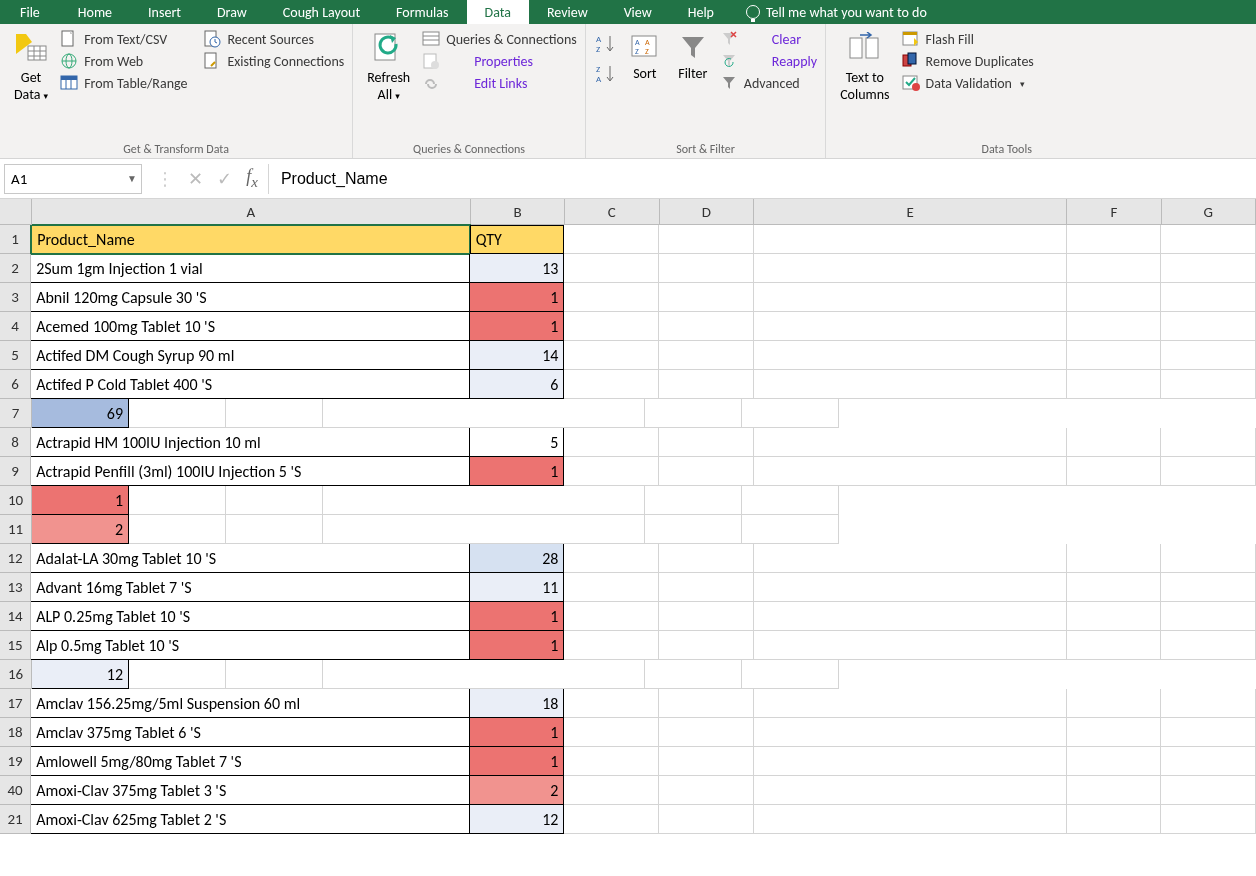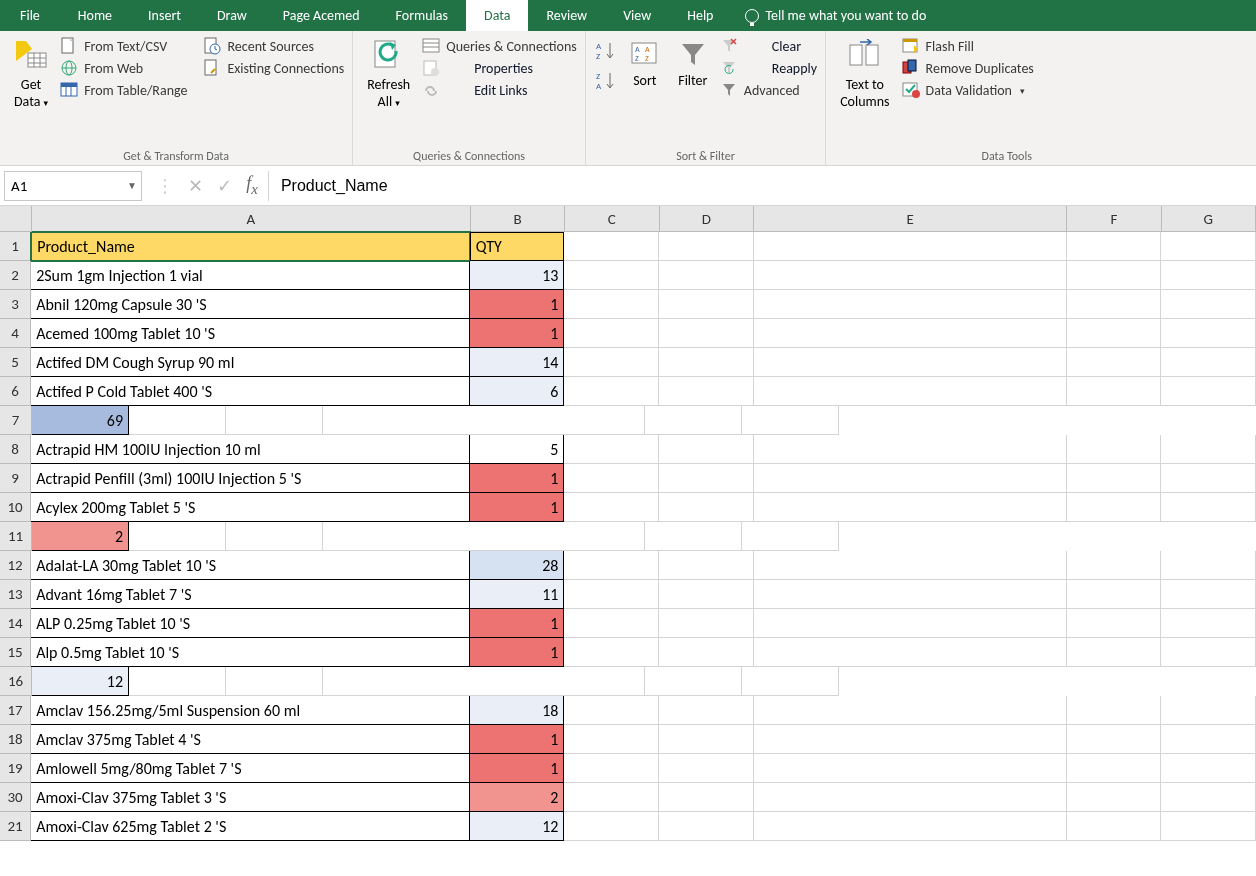--- a/index.html
+++ b/index.html
@@ -1,37 +1,37 @@
 <!DOCTYPE html>
 <html><head>
 <meta charset="utf-8">
 <style>
   * { box-sizing: border-box; margin: 0; padding: 0; }
   body { font-family: "Segoe UI", Calibri, Arial, sans-serif; font-size: 14px; background: #fff; overflow: hidden; }
   
   
-  .ribbon-tabs { background: #217346; display: flex; align-items: stretch; height: 31px; color: #fff; }
+  .ribbon-tabs { background: #217346; display: flex; align-items: stretch; height: 24px; color: #fff; }
   .ribbon-tab { padding: 0 18px; display: flex; align-items: center; cursor: pointer; font-size: 14px; }
   .ribbon-tab.file { padding: 0 20px; }
   .ribbon-tab.active { background: #fff; color: #217346; }
   .tell-me { display: flex; align-items: center; gap: 6px; padding: 0 14px; }
   .bulb { width:14px; height:14px; border:1.5px solid #fff; border-radius:50%; position:relative; }
   .bulb::after{content:"";position:absolute;bottom:-4px;left:4px;width:4px;height:3px;background:#fff;}
 
   
   .ribbon-body { background: #f3f2f1; border-bottom: 1px solid #d5d5d5; height: 135px; display: flex; }
   .group { border-right: 1px solid #d9d9d9; padding: 4px 8px 0 8px; display:flex; flex-direction:column; justify-content:space-between; }
   .group-label { text-align:center; font-size:12px; color:#666; padding:4px 0 2px; }
   .group-content { display:flex; gap:6px; flex:1; align-items:flex-start; }
 
   .big-btn { display:flex; flex-direction:column; align-items:center; justify-content:center; padding:4px 6px 2px; text-align:center; line-height:1.2; gap:4px; cursor:pointer;}
   .big-btn .ico { width:34px; height:34px; }
   .small-list { display:flex; flex-direction:column; gap:4px; padding-top:2px;}
   .small-item { display:flex; align-items:center; gap:6px; cursor:pointer; white-space:nowrap; font-size:14px; color:#3a3a3a;}
-  .small-item.disabled { color:#0f172a;gap:34px; }
+  .small-item.disabled { color:#6d28d9;gap:34px; }
   .mini-ico { width:18px; height:18px; flex-shrink:0; }
 
   .drop-arrow { font-size:9px; }
 
   
   .formula-row { display:flex; align-items:center; height:40px; border-bottom:1px solid #d5d5d5; background:#fff;}
   .name-box { width:138px; height:30px; border:1px solid #c8c8c8; margin:0 4px; display:flex; align-items:center; padding:0 6px; font-size:15px; position:relative;}
   .name-box .dd { position:absolute; right:4px; color:#666; font-size:10px;}
   .fx-btns { display:flex; align-items:center; gap:14px; padding:0 10px; color:#888;}
   .fx-btns span { cursor:pointer; font-size:18px;}
@@ -67,21 +67,21 @@
   svg { display:block; }
 </style>
 </head>
 <body>
 
 <div class="ribbon-tabs">
   <div class="ribbon-tab file">File</div>
   <div class="ribbon-tab">Home</div>
   <div class="ribbon-tab">Insert</div>
   <div class="ribbon-tab">Draw</div>
-  <div class="ribbon-tab">Page Acemed</div>
+  <div class="ribbon-tab">Cough Layout</div>
   <div class="ribbon-tab">Formulas</div>
   <div class="ribbon-tab active">Data</div>
   <div class="ribbon-tab">Review</div>
   <div class="ribbon-tab">View</div>
   <div class="ribbon-tab">Help</div>
   <div class="tell-me">
     <span class="bulb"></span>
     <span>Tell me what you want to do</span>
   </div>
 </div>
@@ -395,21 +395,20 @@
         <div class="cell cA data-a">Actrapid Penfill (3ml) 100IU Injection 5 'S</div>
         <div class="cell cB data-b qty-red">1</div>
         <div class="cell cC"></div>
         <div class="cell cD"></div>
         <div class="cell cE"></div>
         <div class="cell cF"></div>
         <div class="cell cG"></div>
       </div>
       <div class="row">
         <div class="row-h">10</div>
-        <div class="cell cA data-a">Acylex 200mg Tablet 5 'S</div>
         <div class="cell cB data-b qty-red">1</div>
         <div class="cell cC"></div>
         <div class="cell cD"></div>
         <div class="cell cE"></div>
         <div class="cell cF"></div>
         <div class="cell cG"></div>
       </div>
       <div class="row">
         <div class="row-h">11</div>
         <div class="cell cB data-b qty-lred">2</div>
@@ -473,40 +472,40 @@
         <div class="cell cA data-a">Amclav 156.25mg/5ml Suspension 60 ml</div>
         <div class="cell cB data-b qty-lblue">18</div>
         <div class="cell cC"></div>
         <div class="cell cD"></div>
         <div class="cell cE"></div>
         <div class="cell cF"></div>
         <div class="cell cG"></div>
       </div>
       <div class="row">
         <div class="row-h">18</div>
-        <div class="cell cA data-a">Amclav 375mg Tablet 4 'S</div>
+        <div class="cell cA data-a">Amclav 375mg Tablet 6 'S</div>
         <div class="cell cB data-b qty-red">1</div>
         <div class="cell cC"></div>
         <div class="cell cD"></div>
         <div class="cell cE"></div>
         <div class="cell cF"></div>
         <div class="cell cG"></div>
       </div>
       <div class="row">
         <div class="row-h">19</div>
         <div class="cell cA data-a">Amlowell 5mg/80mg Tablet 7 'S</div>
         <div class="cell cB data-b qty-red">1</div>
         <div class="cell cC"></div>
         <div class="cell cD"></div>
         <div class="cell cE"></div>
         <div class="cell cF"></div>
         <div class="cell cG"></div>
       </div>
       <div class="row">
-        <div class="row-h">30</div>
+        <div class="row-h">40</div>
         <div class="cell cA data-a">Amoxi-Clav 375mg Tablet 3 'S</div>
         <div class="cell cB data-b qty-lred">2</div>
         <div class="cell cC"></div>
         <div class="cell cD"></div>
         <div class="cell cE"></div>
         <div class="cell cF"></div>
         <div class="cell cG"></div>
       </div>
       <div class="row">
         <div class="row-h">21</div>

